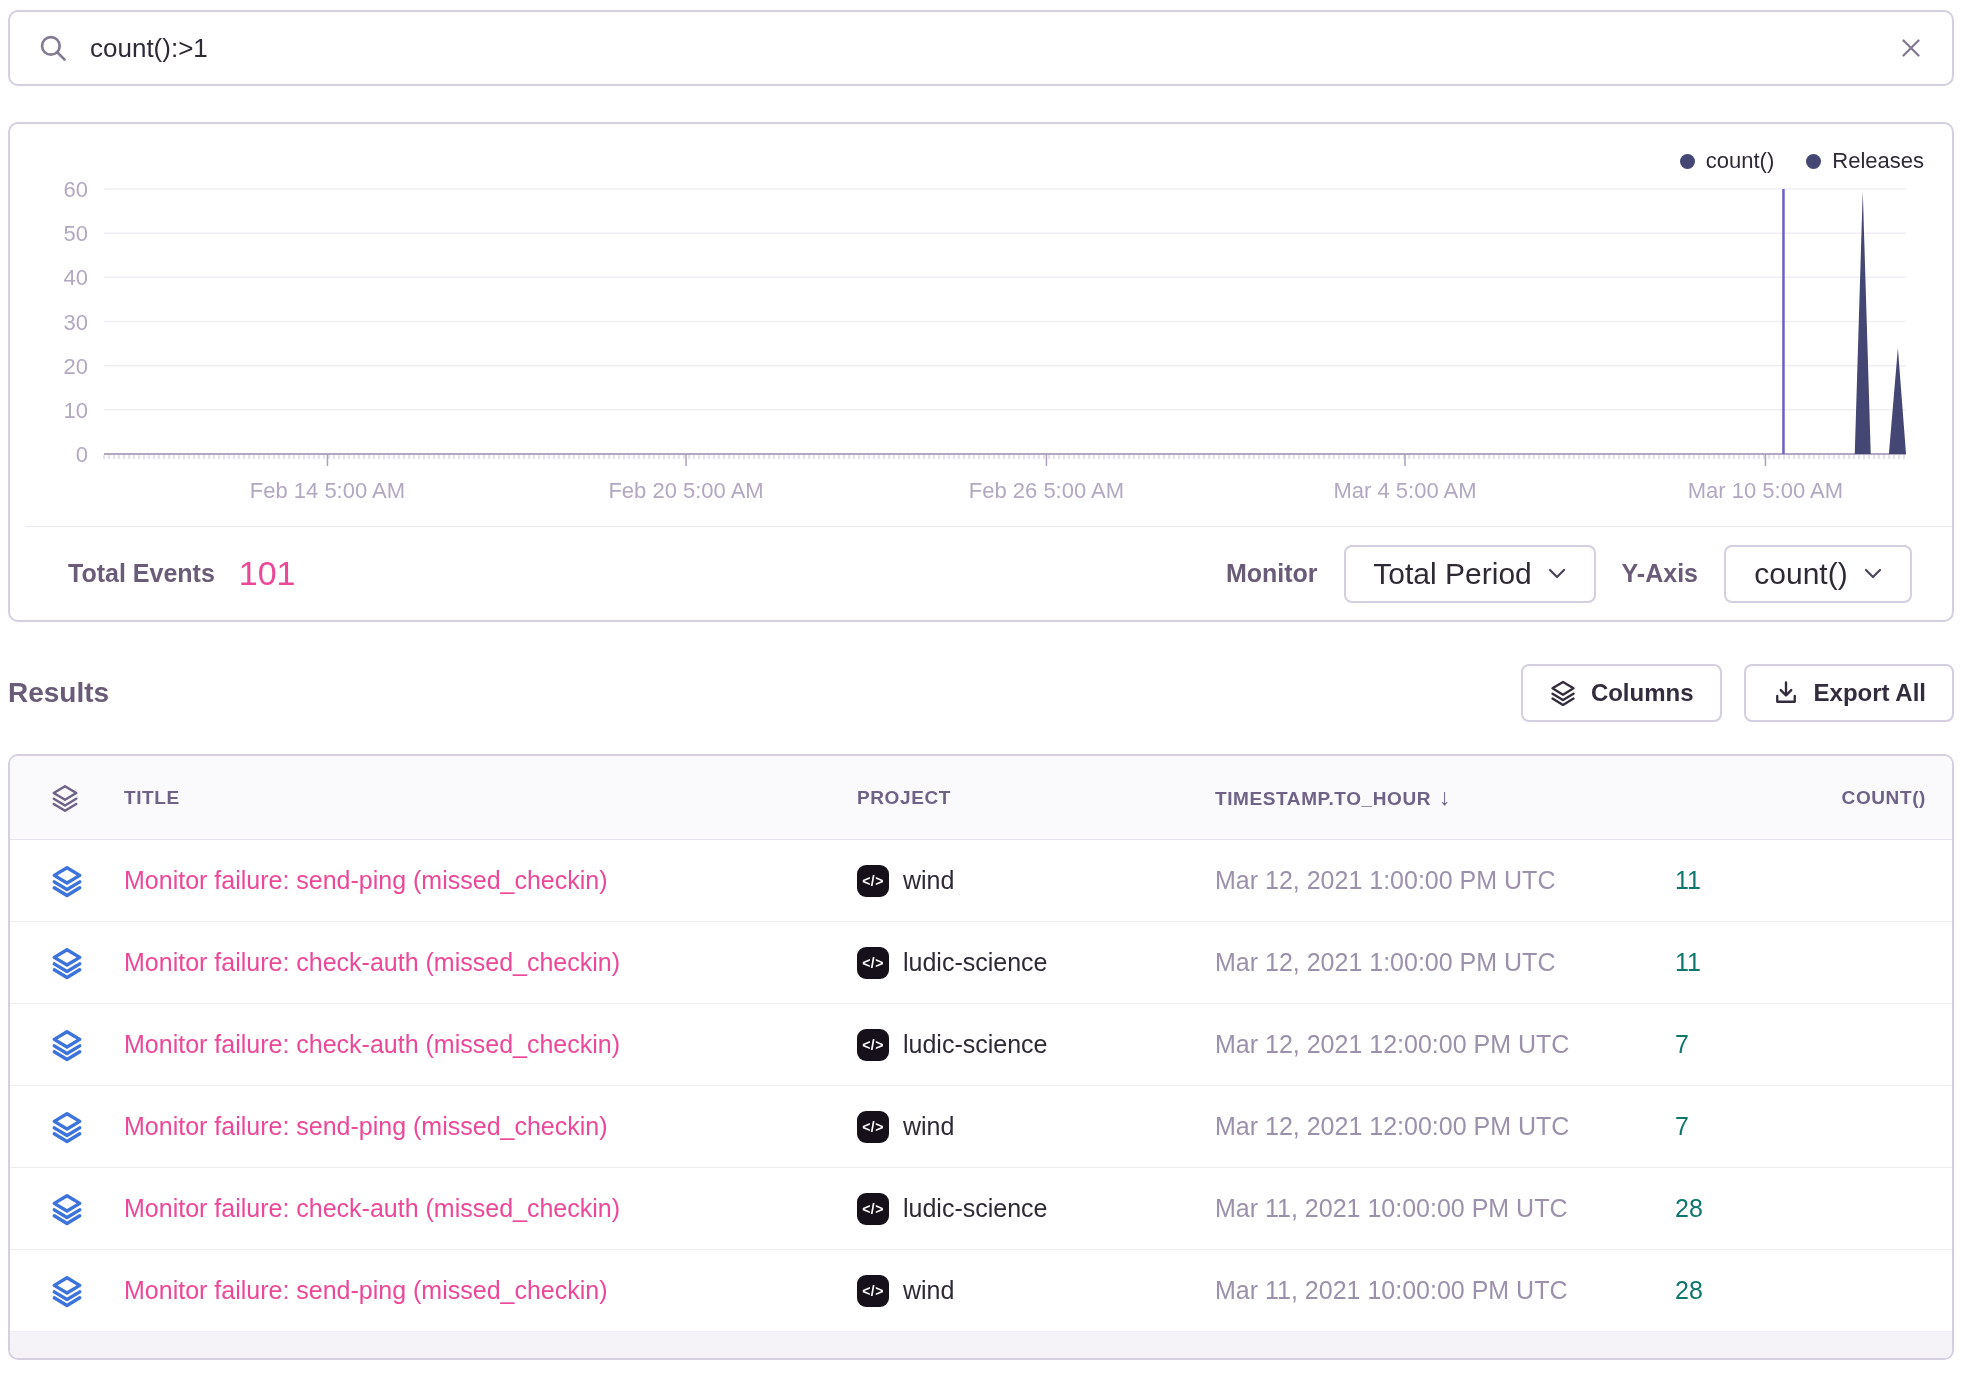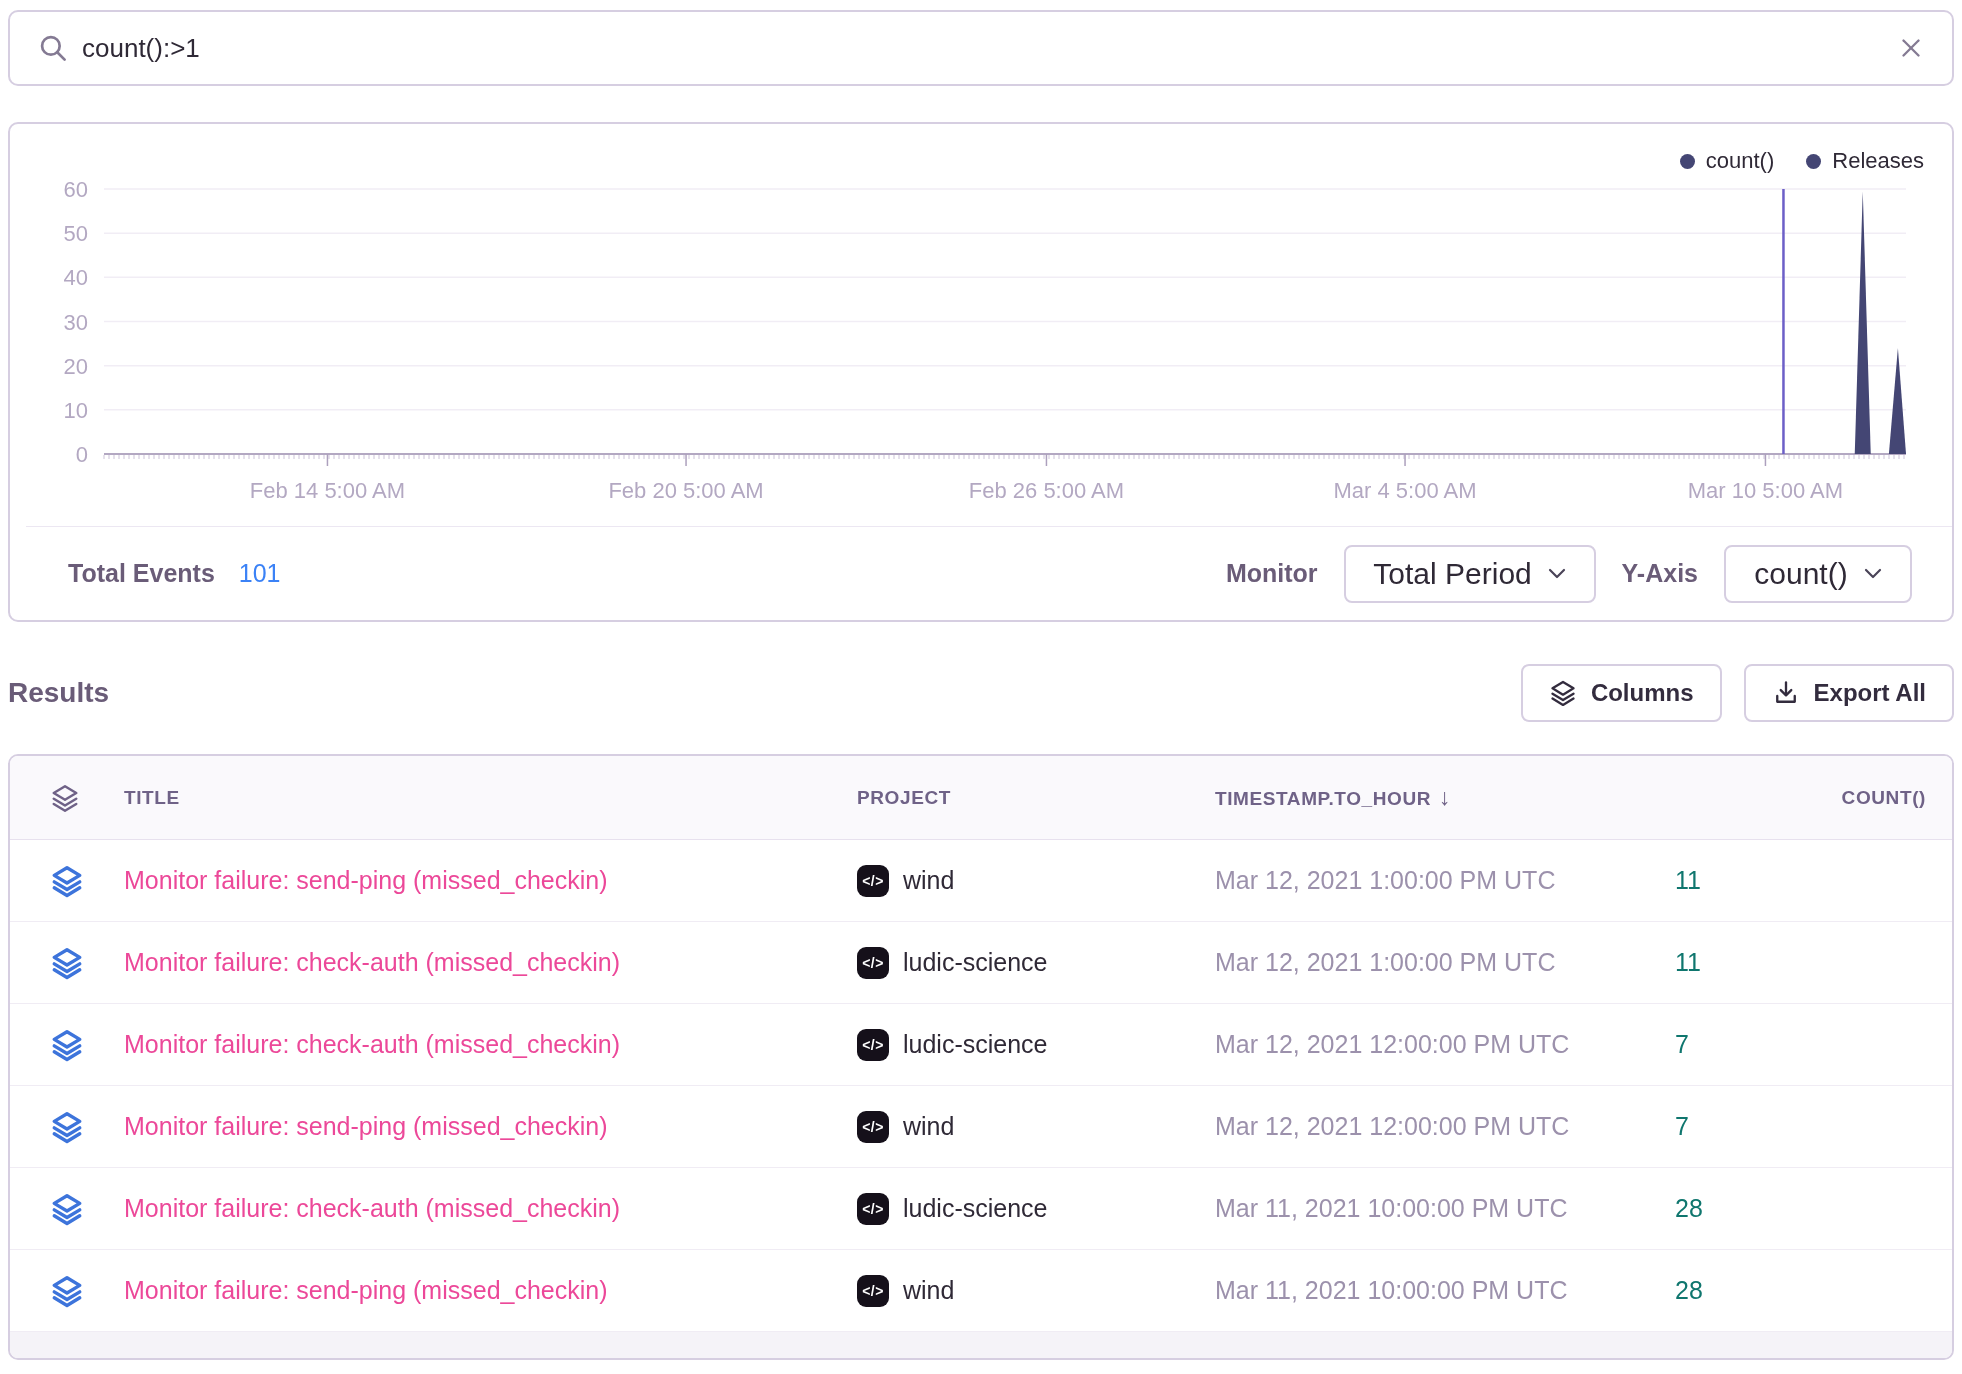--- a/index.html
+++ b/index.html
@@ -6,21 +6,21 @@
   html,body { margin:0; padding:0; }
   body {
     width:1962px; height:1374px; position:relative; overflow:hidden;
     background:#ffffff; color:#2f2936;
     font-family:"Liberation Sans", sans-serif;
   }
   
   .searchbar {
     position:absolute; left:8px; top:10px; width:1946px; height:76px;
     background:#fff; border:2px solid #d6cee1; border-radius:10px;
-    display:flex; align-items:center; padding:0 26px; gap:10px;
+    display:flex; align-items:center; padding:0 26px; gap:18px;
   }
   .search-input {
     flex:1; border:none; outline:none; background:transparent;
     font-family:"Liberation Sans", sans-serif; font-size:26px; color:#2f2936;
   }
   
   .chart-panel {
     position:absolute; left:8px; top:122px; width:1946px; height:500px;
     background:#fff; border:2px solid #d6cee1; border-radius:10px;
   }
@@ -29,21 +29,21 @@
   .legend-dot { width:15px; height:15px; border-radius:50%; display:inline-block; }
   .chart-svg { position:absolute; left:0; top:0; }
   .chart-svg text { font-family:"Liberation Sans", sans-serif; }
   .chart-footer {
     position:absolute; left:16px; right:0; bottom:0; height:94px;
     border-top:1px solid #ece7f2; display:flex; align-items:center;
     padding:0 40px 0 42px;
   }
   .lbl { font-weight:bold; color:#6a5c78; font-size:25px; }
   .total-events { display:flex; align-items:center; gap:24px; }
-  .total-val { color:#3b82f6; font-size:25px; }
+  .total-val { color:#ec4899; font-size:34px; }
   .footer-controls { margin-left:auto; display:flex; align-items:center; gap:26px; }
   .dropdown {
     height:58px; padding:0 24px; background:#fff; border:2px solid #d6cee1; border-radius:8px;
     display:flex; align-items:center; gap:16px; font-size:30px; color:#2f2936; cursor:pointer;
     font-family:"Liberation Sans", sans-serif;
   }
   .dd-display { min-width:252px; justify-content:center; }
   .dd-yaxis { min-width:188px; justify-content:center; }
   
   .results-bar { position:absolute; left:8px; top:664px; width:1946px; height:58px; display:flex; align-items:center;gap:12px; }

